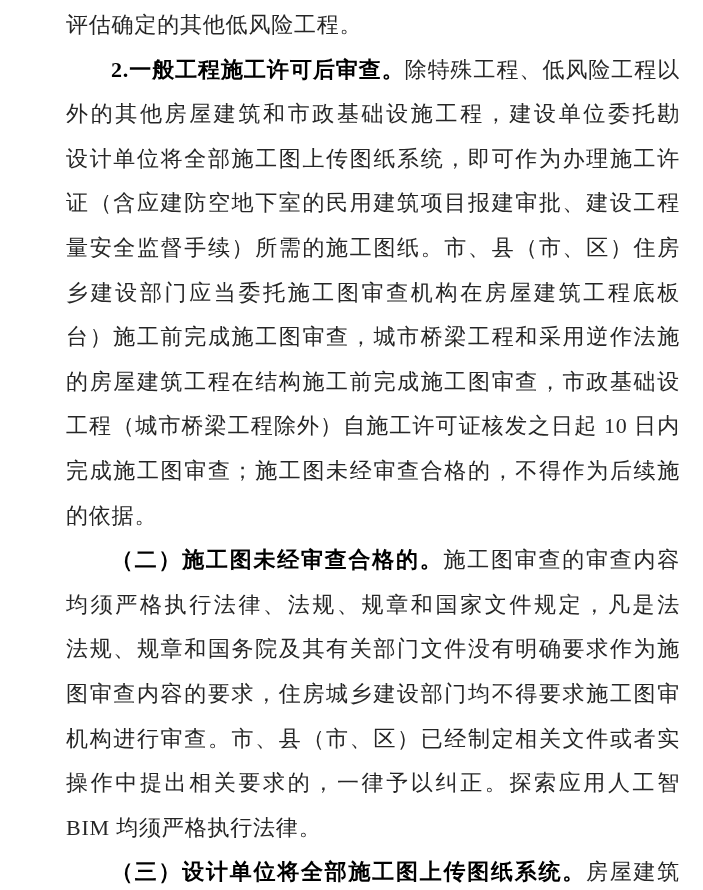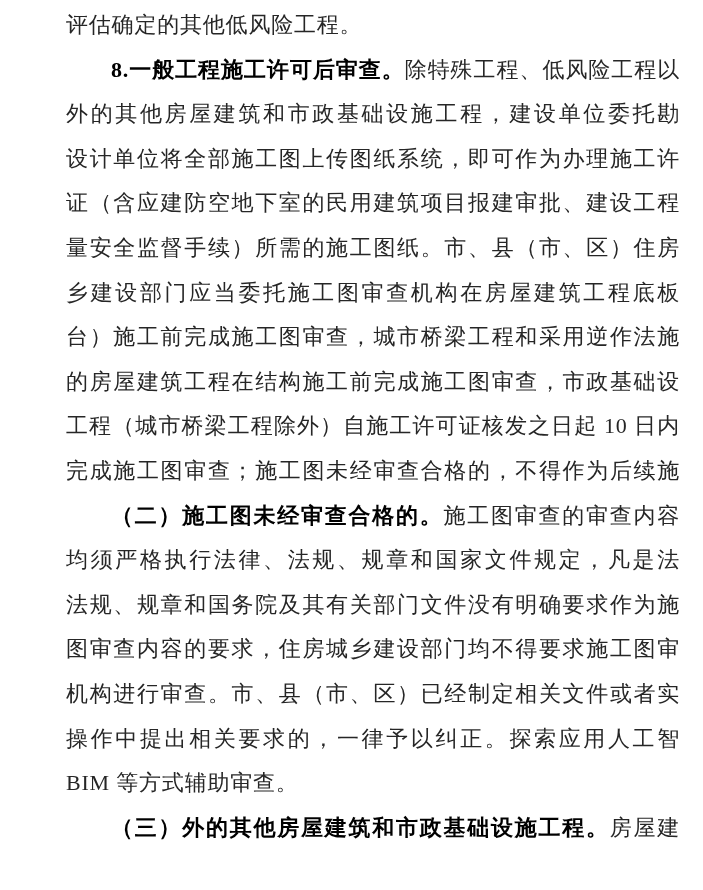--- a/index.html
+++ b/index.html
@@ -52,39 +52,40 @@
   }
 </style>
 </head>
 <body>
 
 <div class="page">
   <div class="text-block">
 
     <div class="line end"><span>评估确定的其他低风险工程。</span></div>
 
-    <div class="line full indent"><span class="lead">8.一般工程施工许可后审查。</span><span>除特殊工程、低风险工程以</span></div>
+    <div class="line full indent"><span class="lead">2.一般工程施工许可后审查。</span><span>除特殊工程、低风险工程以</span></div>
 
     <div class="line full"><span>外的其他房屋建筑和市政基础设施工程，建设单位委托勘察、</span></div>
     <div class="line full"><span>设计单位将全部施工图上传图纸系统，即可作为办理施工许可</span></div>
     <div class="line full"><span>证（含应建防空地下室的民用建筑项目报建审批、建设工程质</span></div>
     <div class="line full"><span>量安全监督手续）所需的施工图纸。市、县（市、区）住房城</span></div>
     <div class="line full"><span>乡建设部门应当委托施工图审查机构在房屋建筑工程底板（承</span></div>
     <div class="line full"><span>台）施工前完成施工图审查，城市桥梁工程和采用逆作法施工</span></div>
     <div class="line full"><span>的房屋建筑工程在结构施工前完成施工图审查，市政基础设施</span></div>
     <div class="line full"><span>工程（城市桥梁工程除外）自施工许可证核发之日起 10 日内</span></div>
     <div class="line full"><span>完成施工图审查；施工图未经审查合格的，不得作为后续施工</span></div>
 
+    <div class="line end"><span>的依据。</span></div>
 
     <div class="line full indent"><span class="lead">（二）施工图未经审查合格的。</span><span>施工图审查的审查内容</span></div>
 
     <div class="line full"><span>均须严格执行法律、法规、规章和国家文件规定，凡是法律、</span></div>
     <div class="line full"><span>法规、规章和国务院及其有关部门文件没有明确要求作为施工</span></div>
     <div class="line full"><span>图审查内容的要求，住房城乡建设部门均不得要求施工图审查</span></div>
     <div class="line full"><span>机构进行审查。市、县（市、区）已经制定相关文件或者实际</span></div>
     <div class="line full"><span>操作中提出相关要求的，一律予以纠正。探索应用人工智能、</span></div>
 
-    <div class="line end"><span>BIM 等方式辅助审查。</span></div>
+    <div class="line end"><span>BIM 均须严格执行法律。</span></div>
 
-    <div class="line full indent"><span class="lead">（三）外的其他房屋建筑和市政基础设施工程。</span><span>房屋建筑和</span></div>
+    <div class="line full indent"><span class="lead">（三）设计单位将全部施工图上传图纸系统。</span><span>房屋建筑和</span></div>
 
   </div>
 </div>
 
 </body></html>

